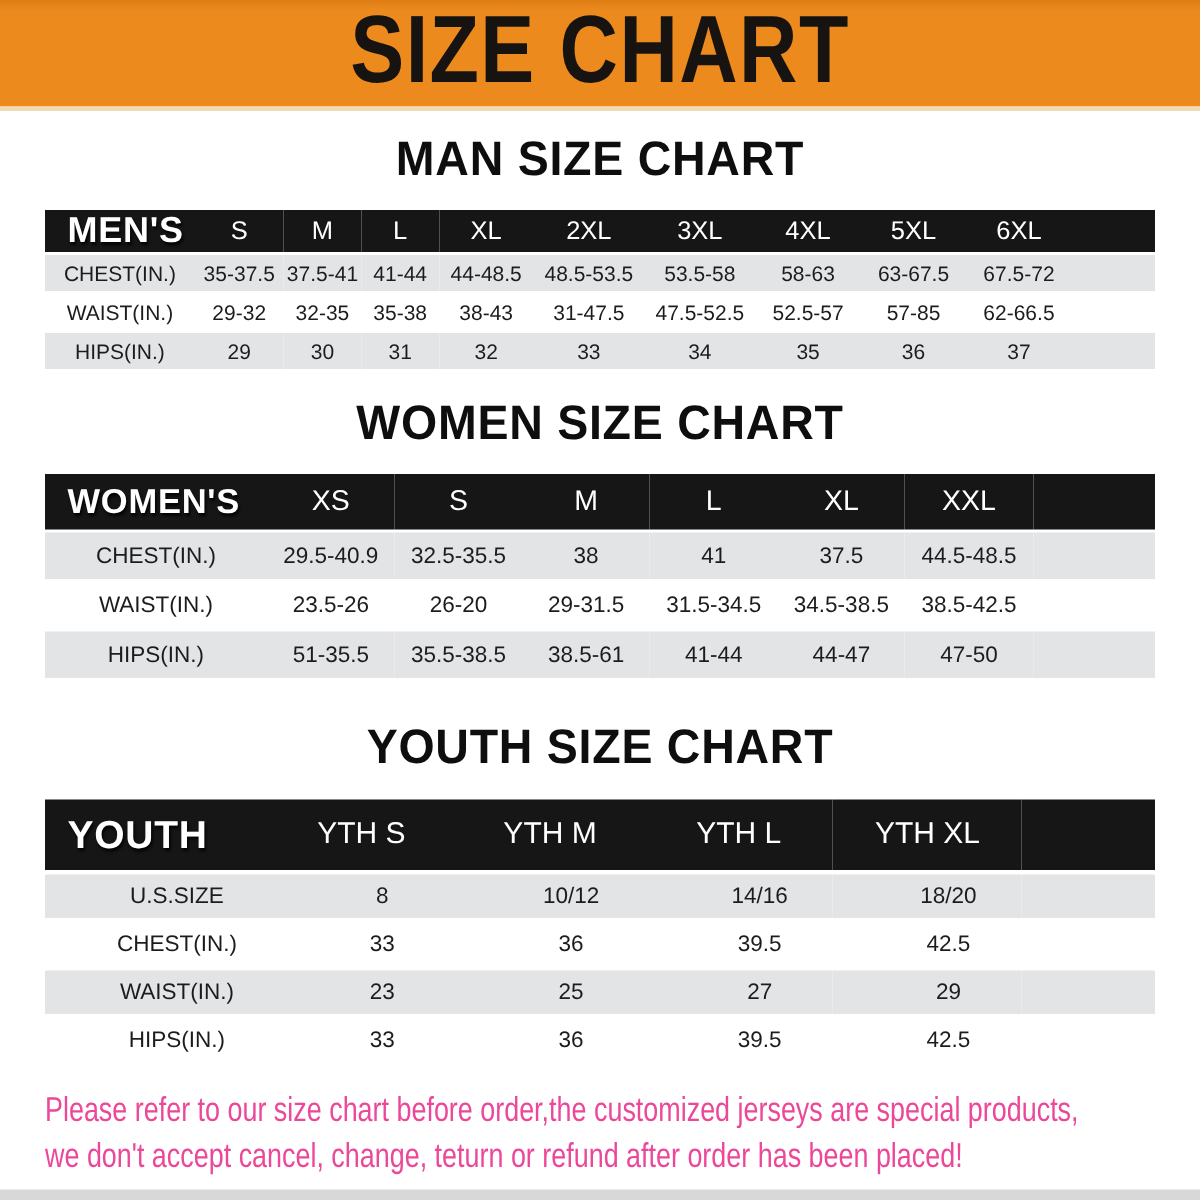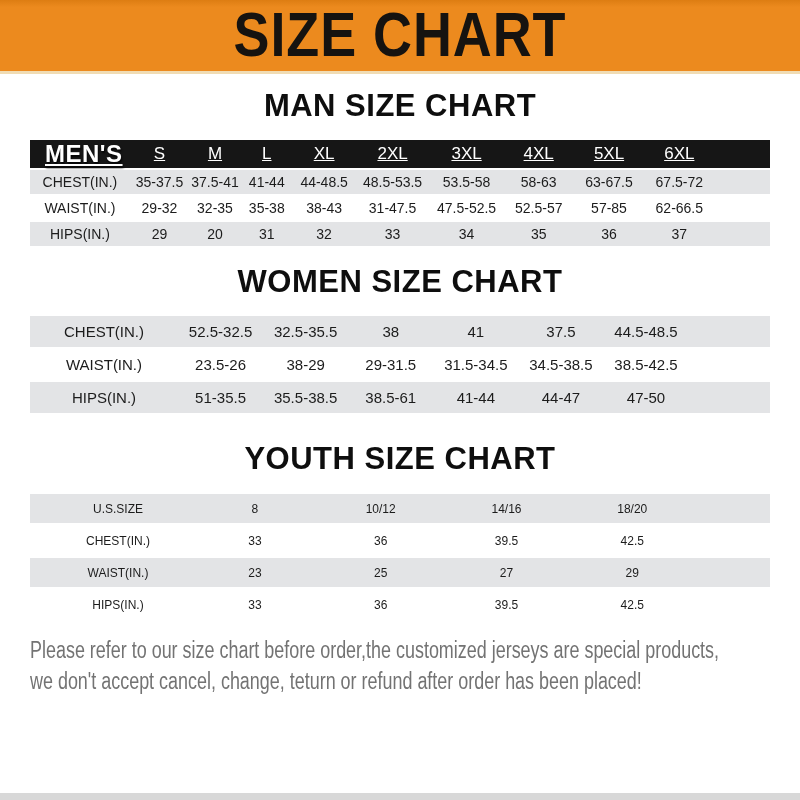--- a/index.html
+++ b/index.html
@@ -49,36 +49,36 @@
     text-align: left; padding-left: 15px; font-weight: bold;
     letter-spacing: 0.5px; text-shadow: 1px 2px 2px rgba(0,0,0,0.85);
   }
   .size-table td {
     text-align: center; vertical-align: middle;
     color: #1c1c1c; padding: 0;
   }
   .row-gray td { background: #e3e4e6; }
   .row-white td { background: #ffffff; }
 
-  .men th   { height: 20px; font-size: 17px; text-decoration: underline; }
+  .men th   { height: 20px; font-size: 17px; }
   .men th.corner { font-size: 24px; }
   .men td   { height: 24px; font-size: 14px; }
 
   .women th { height: 37px; font-size: 19px; }
   .women th.corner { font-size: 23px; }
   .women td { height: 31px; font-size: 15px; }
   .women { margin-top: 14px; }
 
   .youth { border-spacing: 0 3px; margin-top: 14px; }
   .youth th { height: 47px; font-size: 20px; }
   .youth th.corner { font-size: 26px; }
-  .youth td { height: 29px; font-size: 12px; padding-left: 28px; }
-
-  
-  .footer-note { margin: 13px 0 0 30px; color: #737373; }
+  .youth td { height: 29px; font-size: 15px; padding-left: 28px; }
+
+  
+  .footer-note { margin: 13px 0 0 30px; color: #ec4899; }
   .footer-line {
     font-size: 23px; line-height: 31px;
     transform: scaleX(0.78); transform-origin: 0 50%;
     white-space: nowrap;
   }
   .bottom-strip {
     position: absolute; left: 0; bottom: 0;
     width: 800px; height: 7px; background: #d8d8d8;
   }
 </style>
@@ -141,21 +141,21 @@
     <td>31-47.5</td>
     <td>47.5-52.5</td>
     <td>52.5-57</td>
     <td>57-85</td>
     <td>62-66.5</td>
     <td></td>
   </tr>
   <tr class="row-gray">
     <td>HIPS(IN.)</td>
     <td>29</td>
-    <td>20</td>
+    <td>30</td>
     <td>31</td>
     <td>32</td>
     <td>33</td>
     <td>34</td>
     <td>35</td>
     <td>36</td>
     <td>37</td>
     <td></td>
   </tr>
 </tbody>
@@ -168,34 +168,44 @@
     <col style="width:20%">
       <col style="width:11.5%">
       <col style="width:11.5%">
       <col style="width:11.5%">
     <col style="width:11.5%">
       <col style="width:11.5%">
       <col style="width:11.5%">
       <col style="width:11%">
   </colgroup>
   <tbody>
+      <tr>
+    <th class="corner">WOMEN'S</th>
+    <th>XS</th>
+    <th>S</th>
+    <th>M</th>
+    <th>L</th>
+    <th>XL</th>
+    <th>XXL</th>
+    <th></th>
+  </tr>
   <tr class="row-gray">
     <td>CHEST(IN.)</td>
-    <td>52.5-32.5</td>
+    <td>29.5-40.9</td>
     <td>32.5-35.5</td>
     <td>38</td>
     <td>41</td>
     <td>37.5</td>
     <td>44.5-48.5</td>
     <td></td>
   </tr>
   <tr class="row-white">
     <td>WAIST(IN.)</td>
     <td>23.5-26</td>
-    <td>38-29</td>
+    <td>26-20</td>
     <td>29-31.5</td>
     <td>31.5-34.5</td>
     <td>34.5-38.5</td>
     <td>38.5-42.5</td>
     <td></td>
   </tr>
   <tr class="row-gray">
     <td>HIPS(IN.)</td>
     <td>51-35.5</td>
     <td>35.5-38.5</td>
@@ -213,20 +223,28 @@
 <table class="size-table youth">
   <colgroup>
     <col style="width:20%">
       <col style="width:17%">
       <col style="width:17%">
     <col style="width:17%">
       <col style="width:17%">
       <col style="width:12%">
   </colgroup>
   <tbody>
+      <tr>
+    <th class="corner">YOUTH</th>
+    <th>YTH S</th>
+    <th>YTH M</th>
+    <th>YTH L</th>
+    <th>YTH XL</th>
+    <th></th>
+  </tr>
   <tr class="row-gray">
     <td>U.S.SIZE</td>
     <td>8</td>
     <td>10/12</td>
     <td>14/16</td>
     <td>18/20</td>
     <td></td>
   </tr>
   <tr class="row-white">
     <td>CHEST(IN.)</td>

